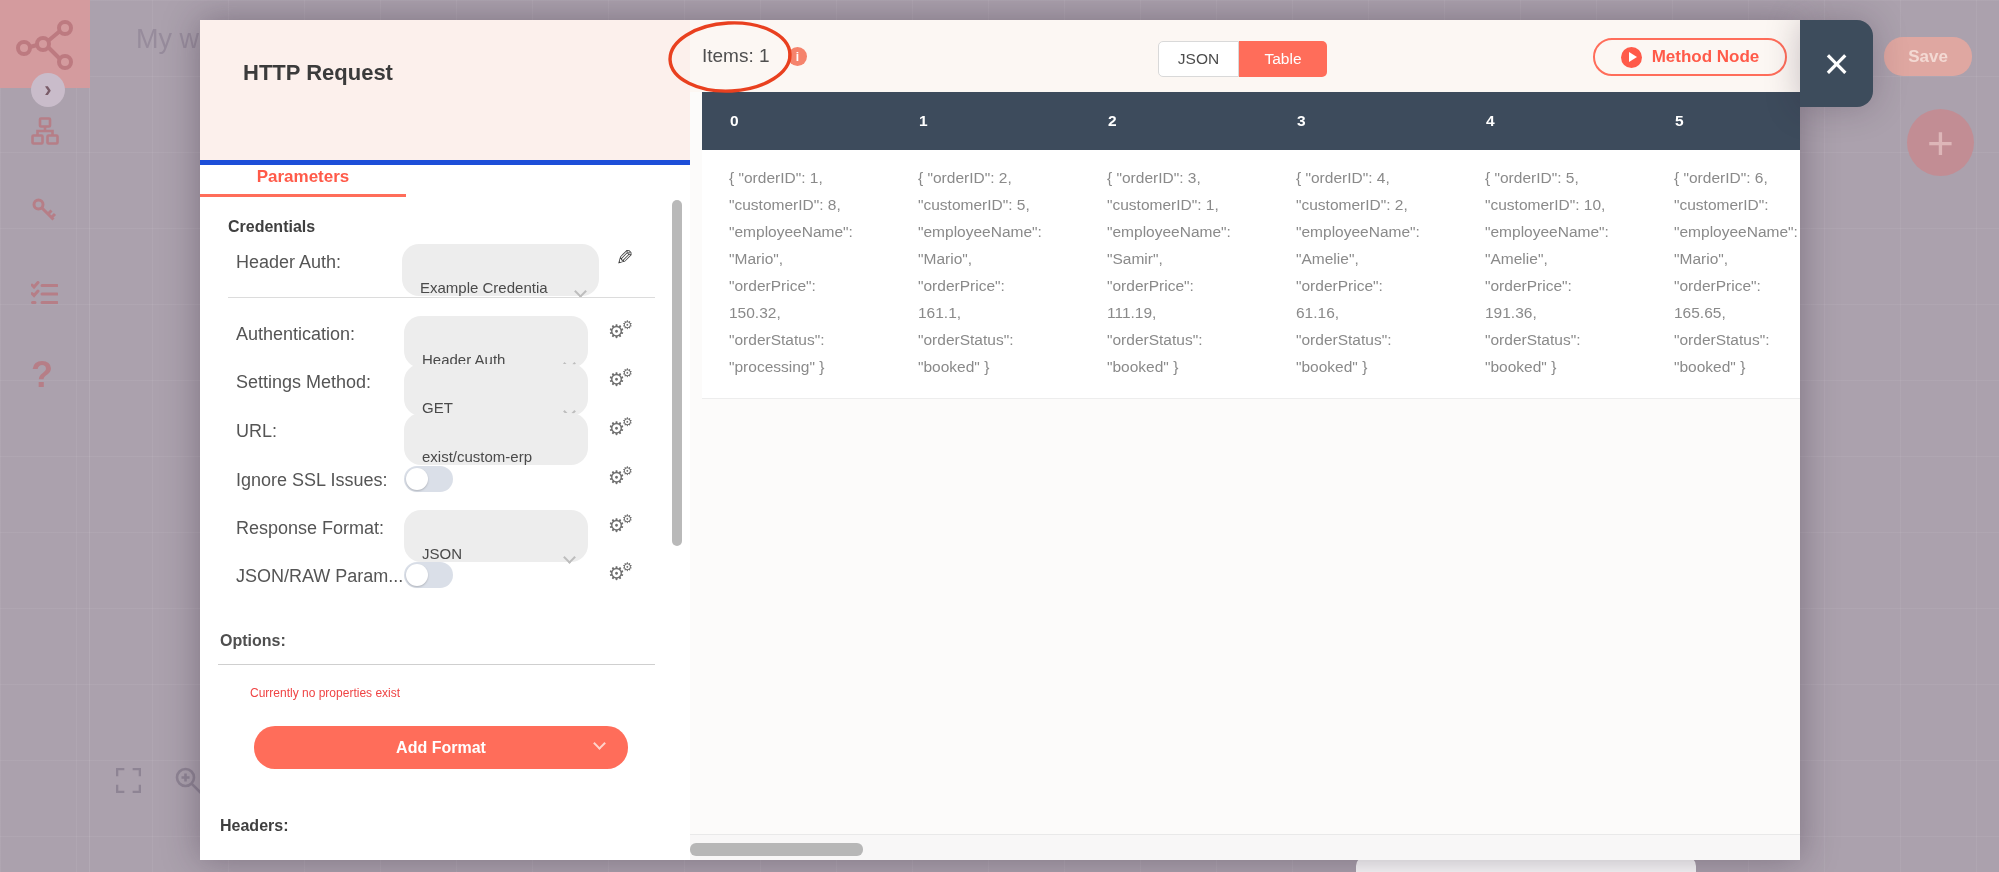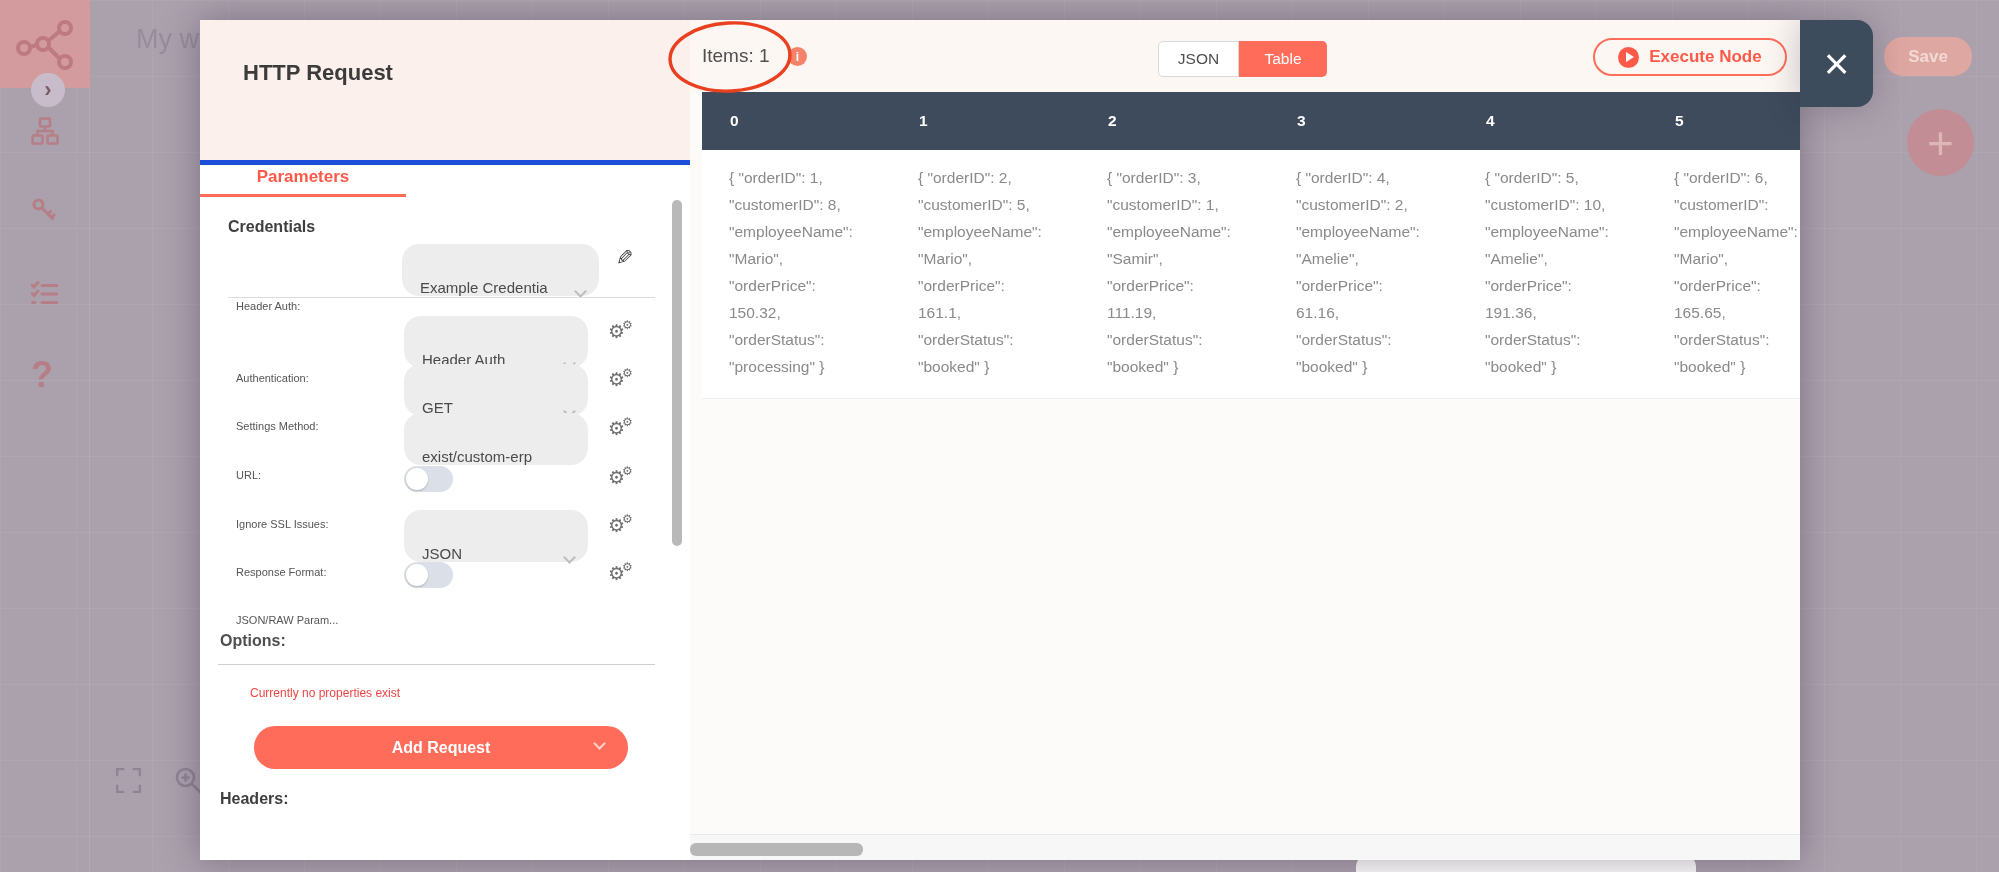--- a/index.html
+++ b/index.html
@@ -30,21 +30,21 @@
   #close-block { left:1800px; top:20px; width:73px; height:87px; background:#3d4c5c; border-radius:0 16px 16px 0; color:#fff; display:flex; align-items:center; justify-content:center; font-size:44px; font-weight:300; box-shadow:0 0 34px rgba(40,25,45,.25); }
 
   
   #left-panel { left:0; top:0; width:490px; height:840px; background:#fff; overflow:hidden; }
   #lp-header { left:0; top:0; width:490px; height:145px; background:#fcf0ec; border-bottom:5px solid #1d4ed8; }
   #lp-title { left:43px; top:40px; font-size:22px; font-weight:600; color:#3b3b3b; }
   .tab { top:108px; height:37px; display:flex; align-items:center; justify-content:center; font-size:17px; }
   #tab-params { left:0; width:206px; color:#ff5a49; font-weight:700; border-bottom:3px solid #ff6d5a;margin-top:32px; }
   #tab-settings { left:206px; width:284px; color:#5a5a5a; padding-left:28px; }
   .sec-head { font-size:16px; font-weight:700; color:#3f3f3f; }
-  .f-label { left:36px; font-size:11px; color:#555; white-space:nowrap;margin-top:48px; }
+  .f-label { left:36px; font-size:18px; color:#555; white-space:nowrap; }
   .pill { left:204px; width:184px; height:52px; border-radius:17px; background:#ededed; color:#4a4a4a; font-size:15px; display:flex; align-items:flex-end; padding:0 14px 0 18px; }
   .pill .val { flex:1; white-space:nowrap; overflow:hidden; }
   .caret { width:9px; height:9px; border-right:2px solid #bdbdbd; border-bottom:2px solid #bdbdbd; transform:rotate(45deg); margin-top:-4px; flex:none; }
   .toggle { left:204px; width:49px; height:26px; border-radius:13px; background:#dadfe8; }
   .toggle .knob { position:absolute; left:2px; top:2px; width:22px; height:22px; border-radius:50%; background:#fff; box-shadow:0 1px 2px rgba(0,0,0,.2); }
   .gears { left:408px; width:26px; height:24px; color:#6e6e6e; }
   .gear-big { position:absolute; left:0; top:1px; font-size:19px; line-height:19px; }
   .gear-small { position:absolute; left:14px; top:-2px; font-size:12px; line-height:12px; }
   #pencil-btn { left:416px; top:226px; font-size:21px; color:#3c3c3c; transform:scaleX(-1); }
   .hline { height:1px; background:#dcdcdc; }
@@ -213,44 +213,44 @@
       </div>
     <div class="gears abs" style="top:543px;">
       <span class="gear-big">⚙</span>
       <span class="gear-small">⚙</span>
     </div>
 
     <div class="sec-head abs" style="left:20px;top:612px;color:#4f4f4f;">Options:</div>
     <div class="hline abs" style="left:18px;top:644px;width:437px;background:#cfcfcf;"></div>
     <div id="empty-text" class="abs">Currently no properties exist</div>
     <div id="add-option" class="abs">
-      <span>Add Request</span>
-      <span class="caret"></span>
-    </div>
-
-    <div class="sec-head abs" style="left:20px;top:770px;">Headers:</div>
+      <span>Add Format</span>
+      <span class="caret"></span>
+    </div>
+
+    <div class="sec-head abs" style="left:20px;top:797px;">Headers:</div>
 
     <div id="lp-scroll" class="abs"></div>
   </div>
 
   <div id="right-panel" class="abs">
     <div id="rp-strip" class="abs"></div>
     <div id="items-label" class="abs">Items: 1</div>
     <div id="info-icon" class="abs">
       <span>i</span>
     </div>
 
     <div id="view-toggle" class="abs">
       <div id="view-json">JSON</div>
       <div id="view-table">Table</div>
     </div>
 
     <div id="exec-btn" class="abs">
       <span id="play-icon"></span>
-      <span>Execute Node</span>
+      <span>Method Node</span>
     </div>
 
     <div id="tbl-head" class="abs">
       <div class="th">0</div>
       <div class="th">1</div>
       <div class="th">2</div>
       <div class="th">3</div>
       <div class="th">4</div>
       <div class="th">5</div>
     </div>

